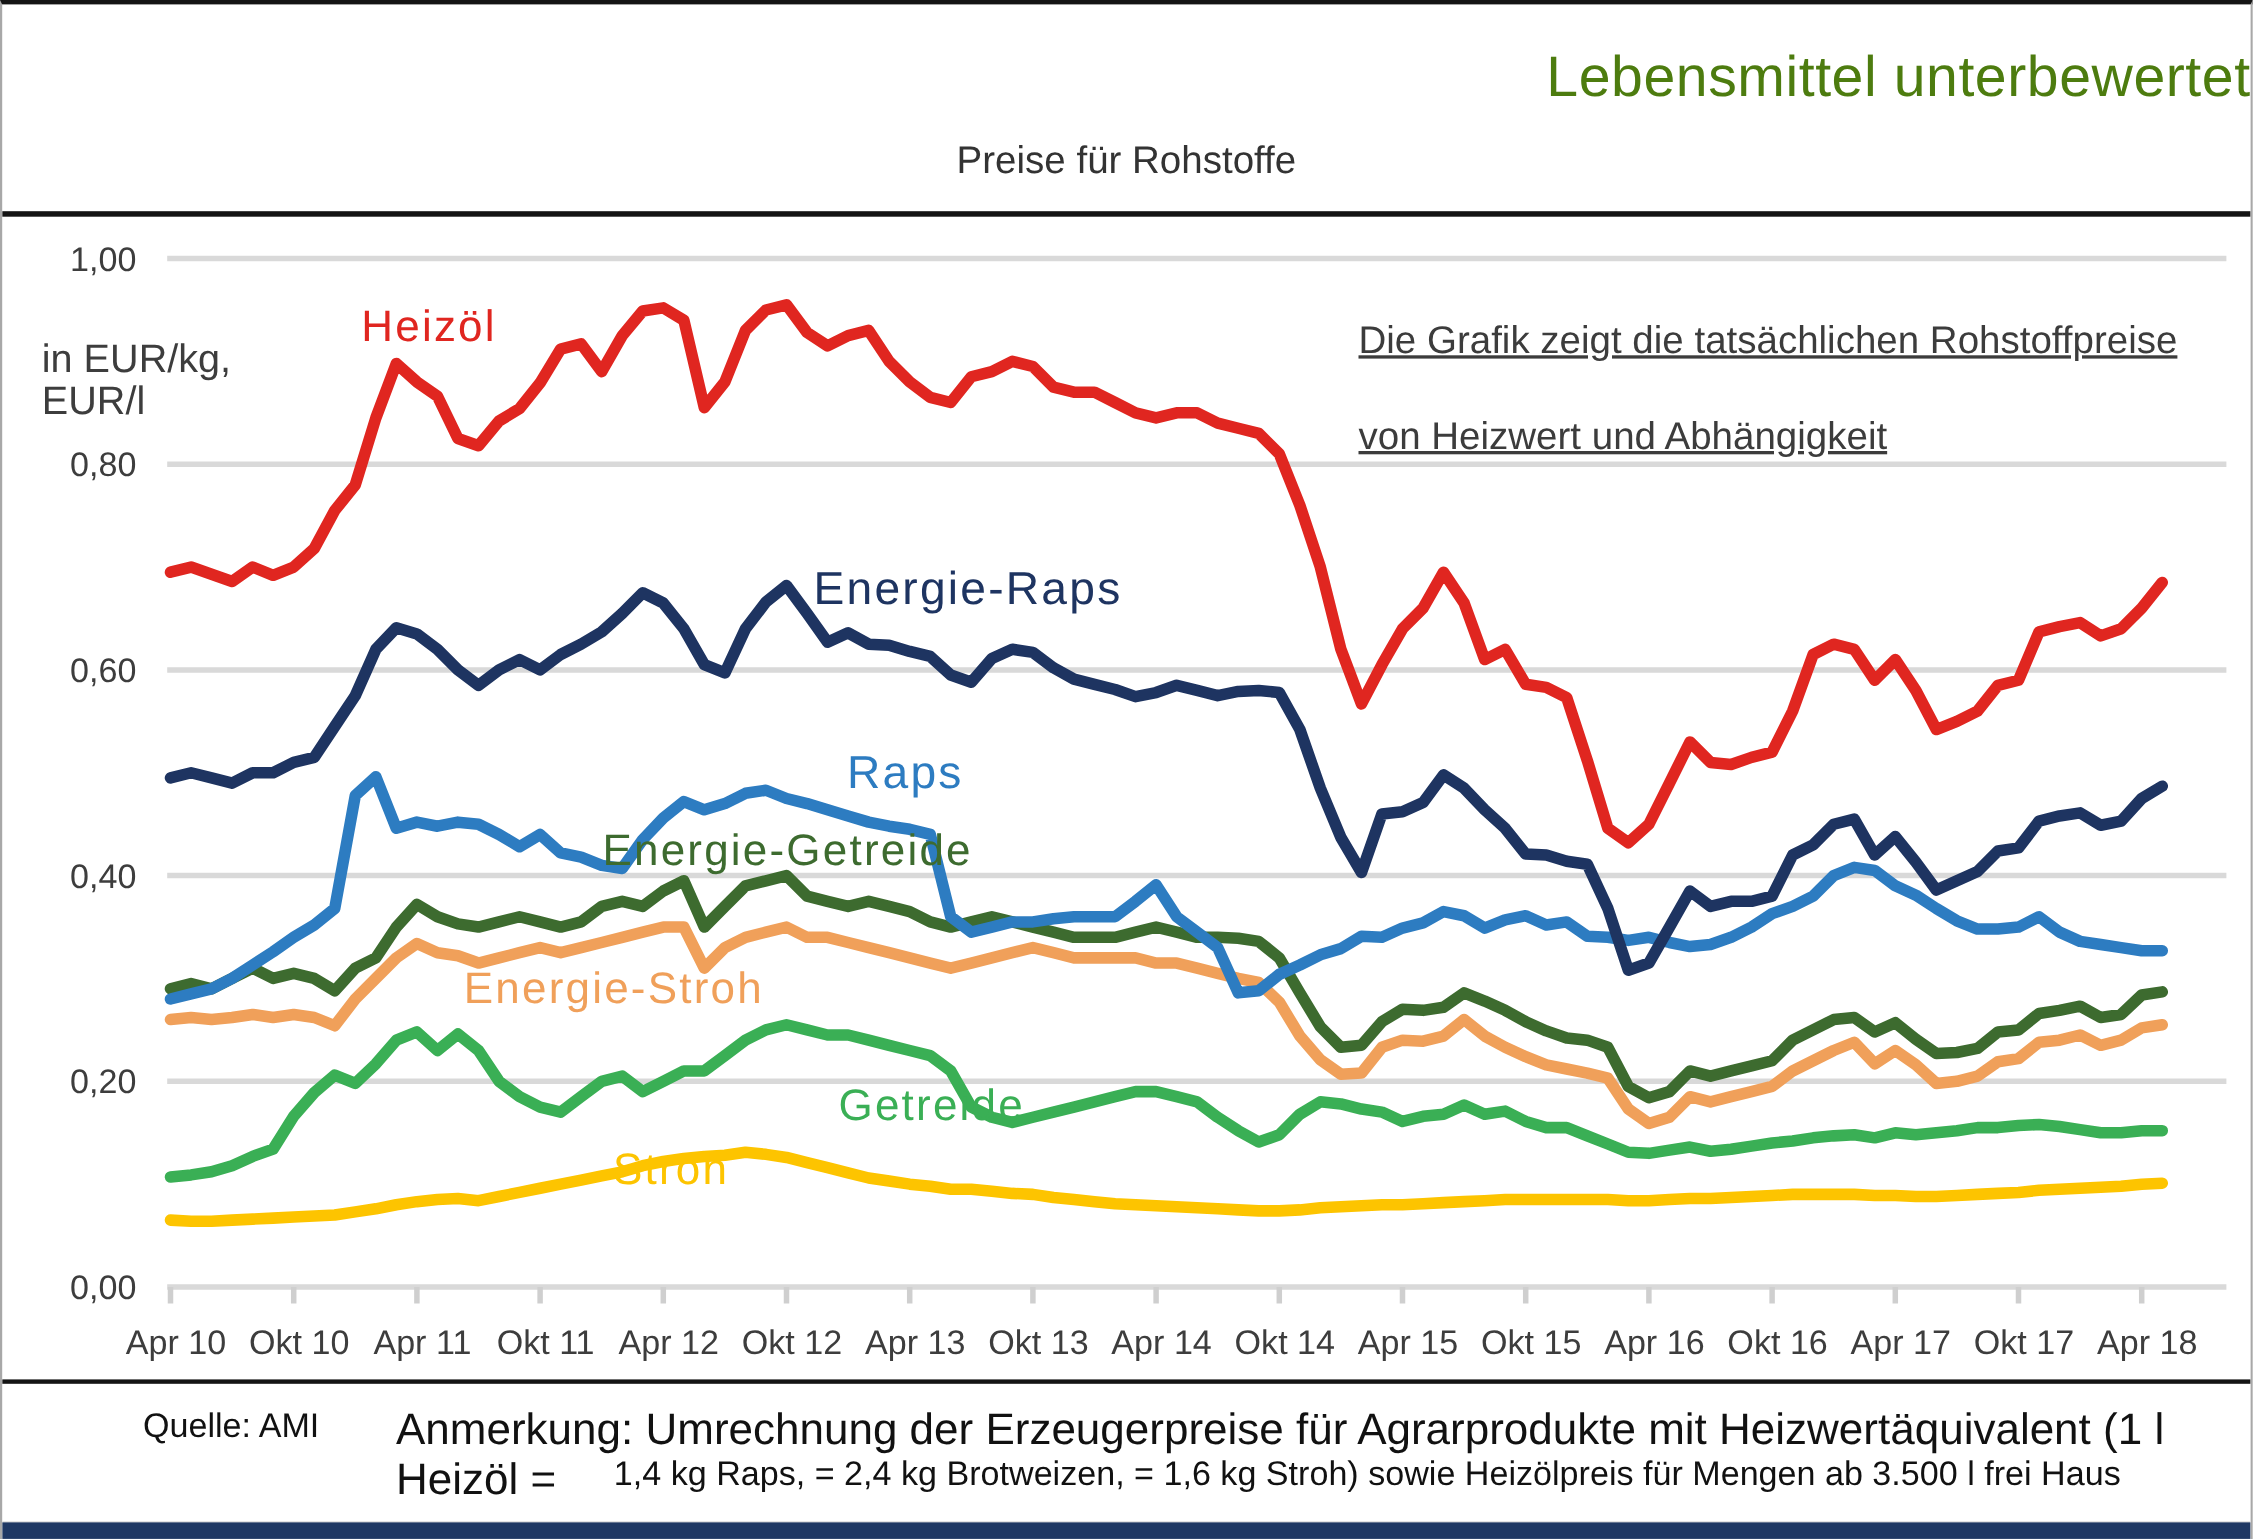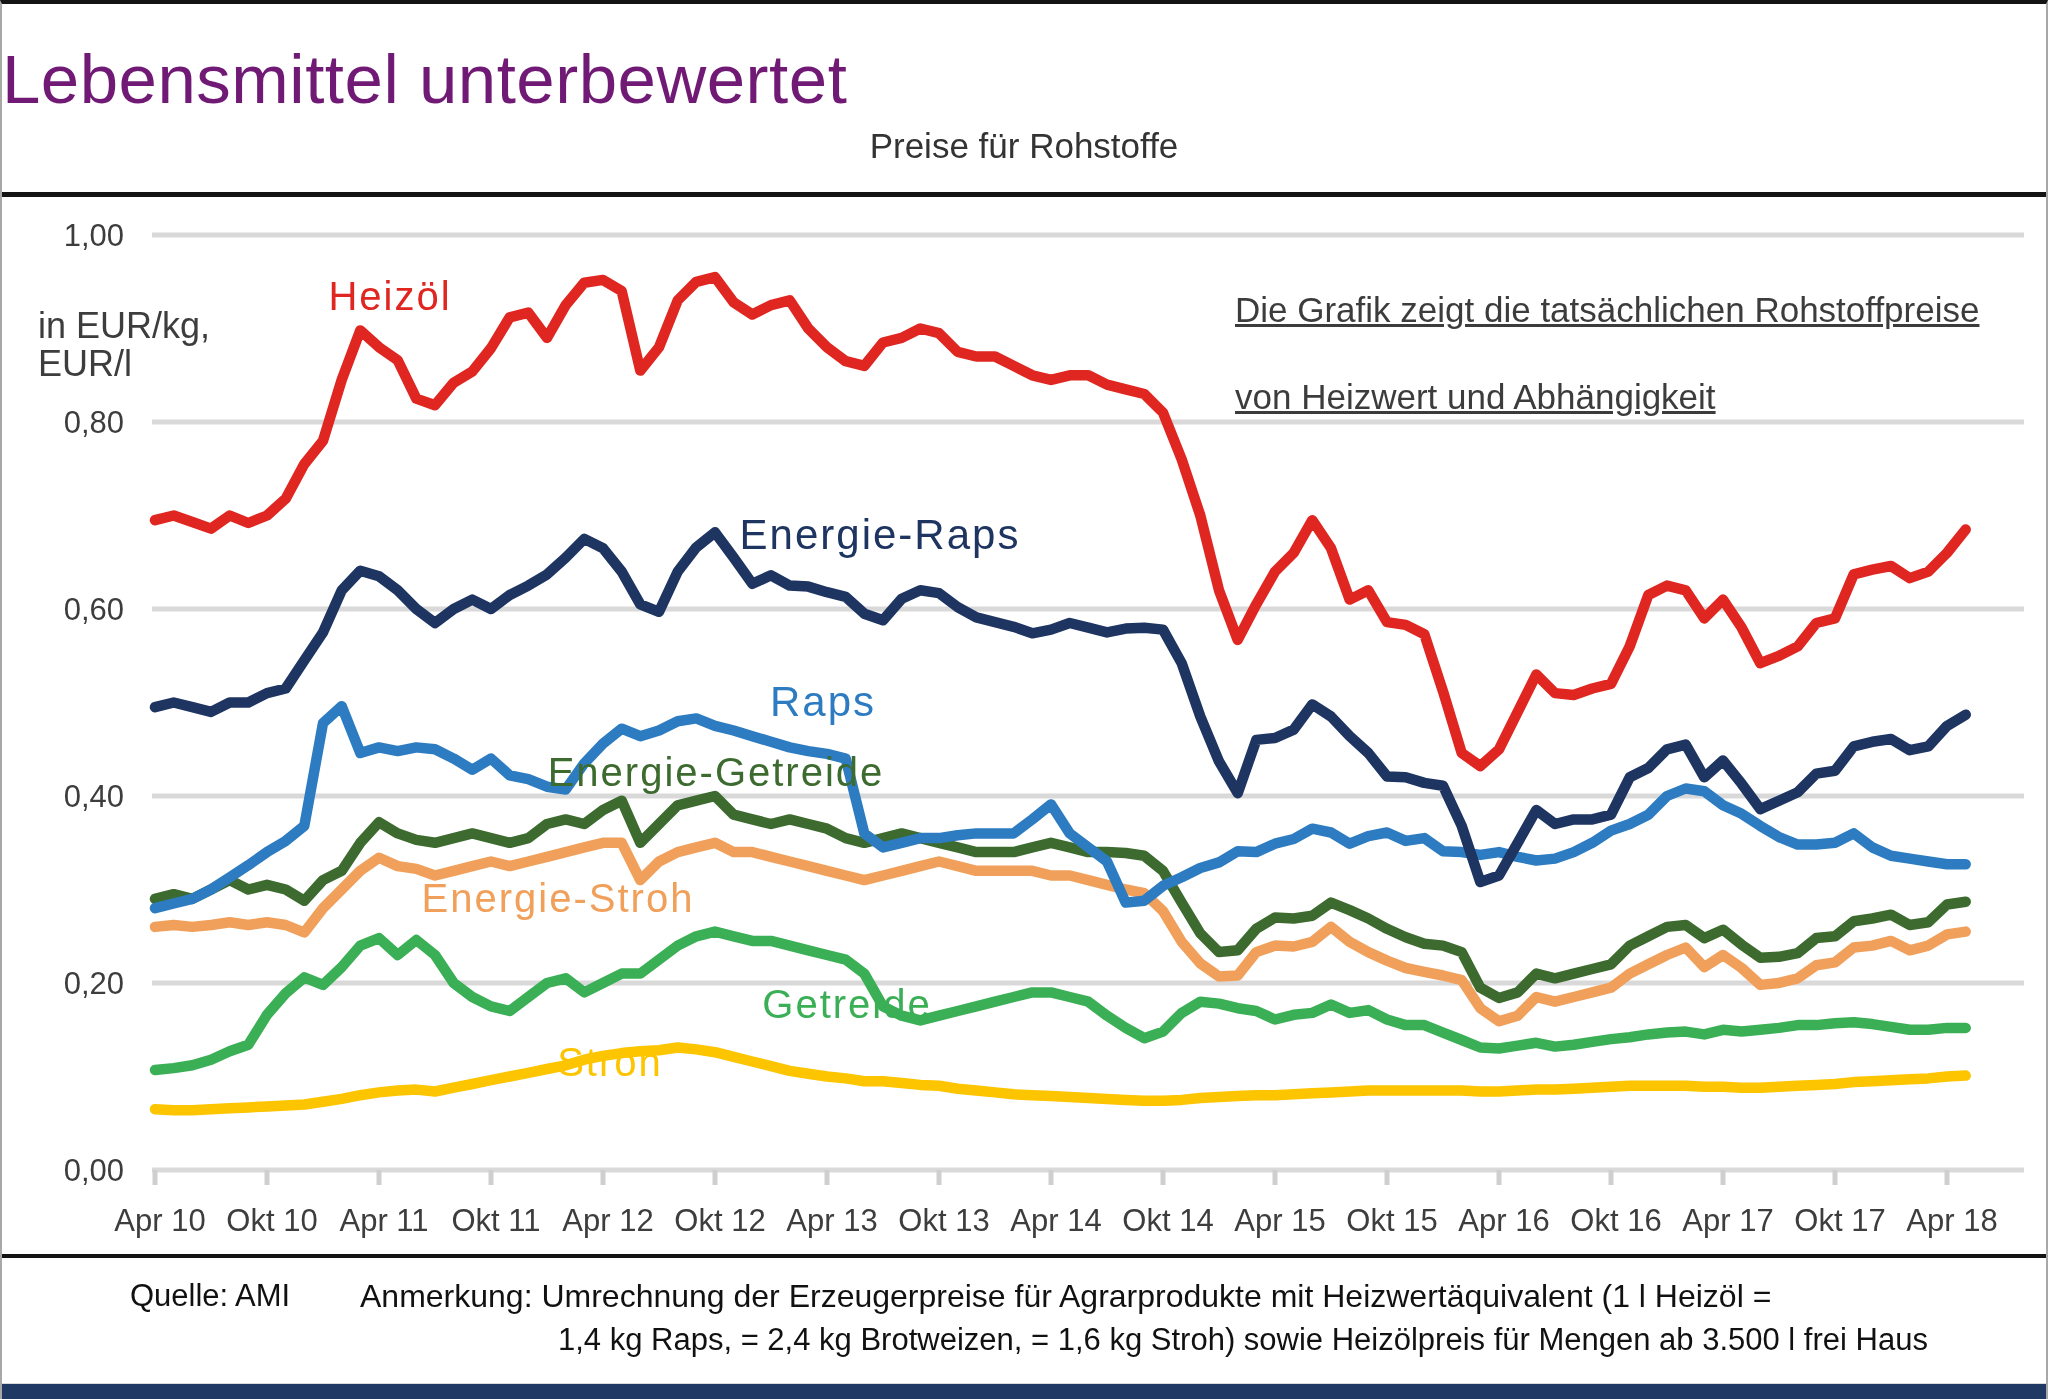--- a/index.html
+++ b/index.html
@@ -4,39 +4,39 @@
 <style>
   html,body{margin:0;padding:0;background:#e8e8e8;}
   *{box-sizing:border-box;}
   .page{
     position:relative;width:2048px;height:1399px;background:#ffffff;
     font-family:"Liberation Sans","DejaVu Sans",sans-serif;
     border-left:2px solid #a8a8a8;border-right:2px solid #a8a8a8;
     border-top:4px solid #141414;overflow:hidden;
   }
   .title{
-    position:absolute;left:0;top:36px;width:100%;text-align:left;
-    font-size:69px;color:#701a75;letter-spacing:0.5px;
+    position:absolute;left:0;top:36px;width:100%;text-align:right;
+    font-size:52px;color:#4d7c0f;letter-spacing:0.5px;
   }
   .subtitle{
     position:absolute;left:0;top:122px;width:100%;text-align:center;
     font-size:35px;color:#333333;
   }
   .header-rule{position:absolute;left:0;top:188px;width:100%;height:5px;background:#141414;}
   .chart-rule-bottom{position:absolute;left:0;top:1250px;width:100%;height:4px;background:#141414;}
   .unit-label{
     position:absolute;left:36px;top:303px;font-size:36px;color:#3d3d3d;line-height:38px;
   }
   .annotation{
     position:absolute;left:1233px;top:262px;width:800px;
     font-size:35px;color:#3c3c3c;line-height:87px;text-decoration:underline;
   }
   svg.chart{position:absolute;left:0;top:0;}
   .footer-line1-quelle{position:absolute;left:128px;top:1274px;font-size:31px;color:#111;}
-  .footer-line1-note{position:absolute;left:358px;top:1274px;font-size:32px;color:#111;}
+  .footer-line1-note{position:absolute;left:358px;top:1274px;font-size:40px;color:#111;}
   .footer-line2-note{position:absolute;left:556px;top:1318px;font-size:31px;color:#111;}
   .bottom-bar{position:absolute;left:0;bottom:0;width:100%;height:15px;background:#1f3864;}
   .thin-gray{position:absolute;left:0;top:1379px;width:100%;height:2px;background:#d9d9d9;}
 </style>
 </head>
 <body>
 
 <div class="page">
 
   <div class="title">Lebensmittel unterbewertet</div>

